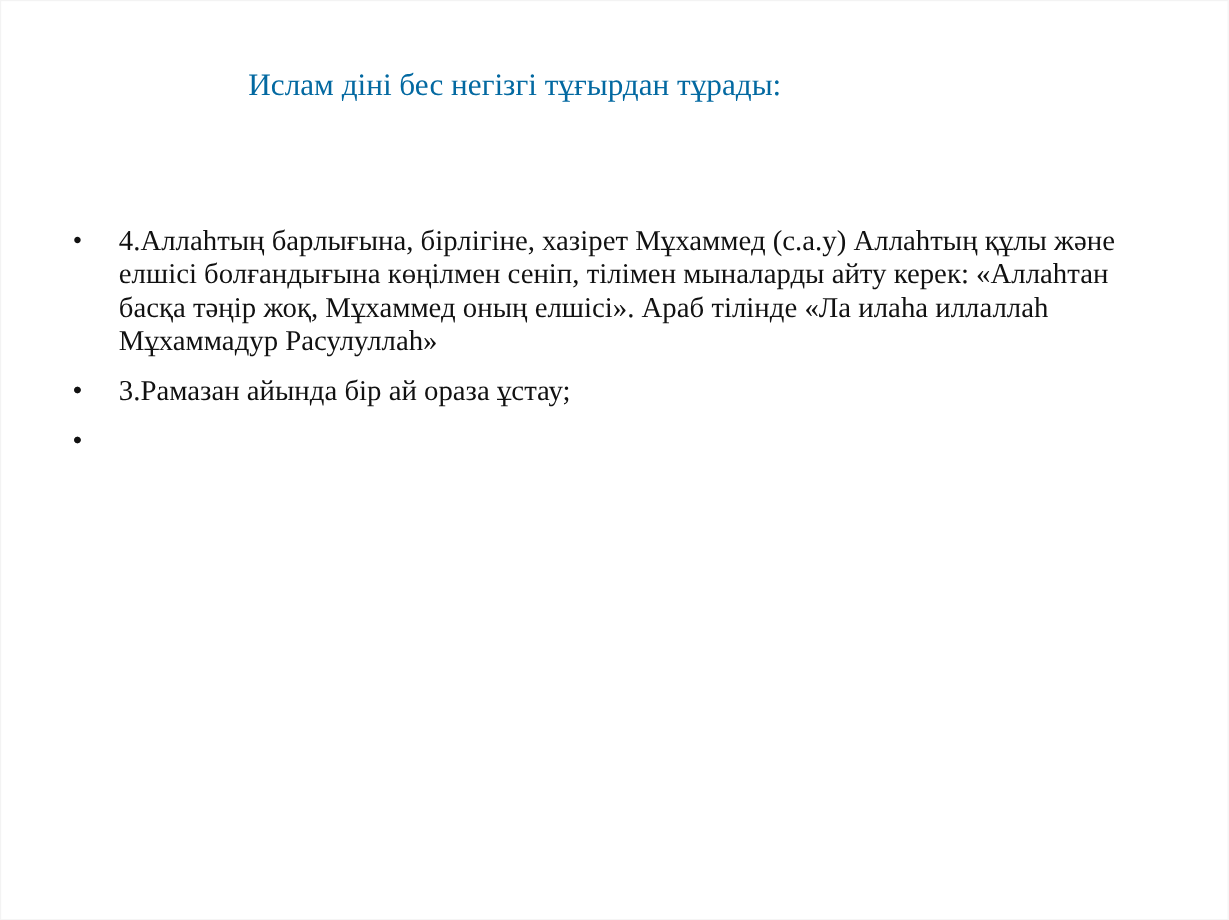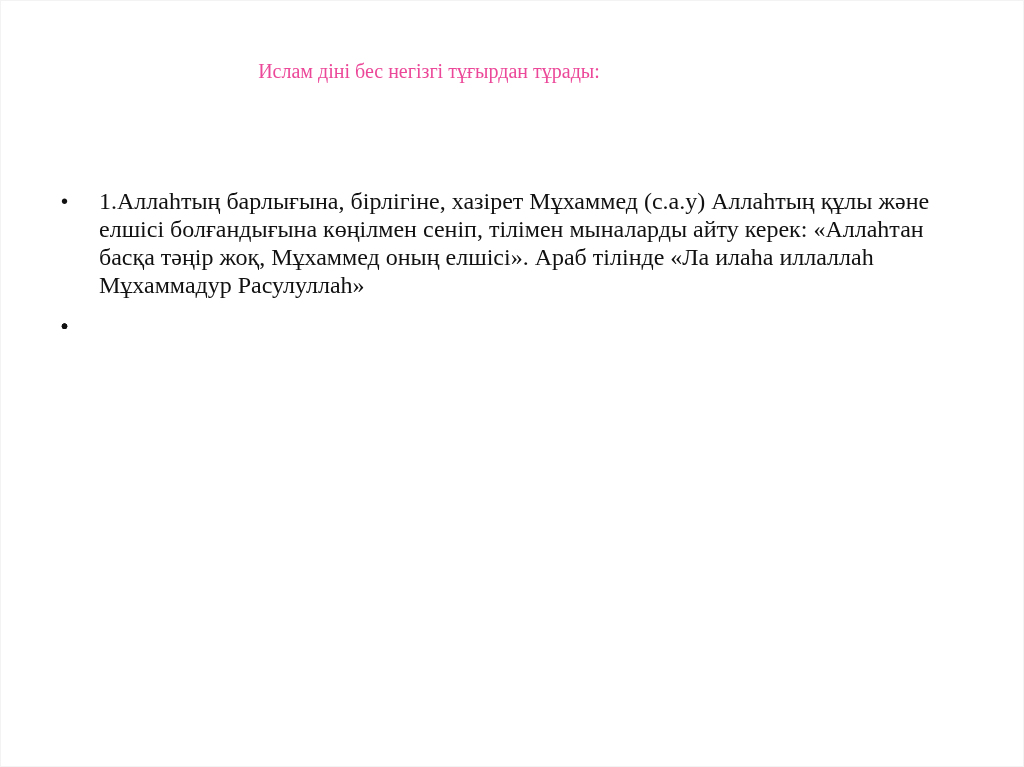--- a/index.html
+++ b/index.html
@@ -22,23 +22,23 @@
       height: 765px;
       border: 1px solid #f3f3f3;
       background: #ffffff;
     }
     .title {
       position: absolute;
       left: 0;
       width: 856px;
       top: 54px;
       text-align: center;
-      font-size: 20px;
+      font-size: 26px;
       line-height: 32px;
-      color: #ec4899;
+      color: #0369a1;
     }
     .content {
       position: absolute;
       left: 60px;
       top: 186px;
       width: 920px;
       margin: 0;
       padding: 0;
       list-style: none;
     }
@@ -62,27 +62,28 @@
   </style>
 </head>
 <body>
 
 <div class="slide">
   <div class="title">Ислам діні бес негізгі тұғырдан тұрады:</div>
 
   <ul class="content">
     <li>
       <span class="bullet">•</span>
-      <span>1.Аллаһтың барлығына, бірлігіне, хазірет Мұхаммед (с.а.у) Аллаһтың құлы және елшісі болғандығына көңілмен сеніп, тілімен мыналарды айту керек: «Аллаһтан басқа тәңір жоқ, Мұхаммед оның елшісі». Араб тілінде «Ла илаһа иллаллаһ Мұхаммадур Расулуллаһ»</span>
+      <span>4.Аллаһтың барлығына, бірлігіне, хазірет Мұхаммед (с.а.у) Аллаһтың құлы және елшісі болғандығына көңілмен сеніп, тілімен мыналарды айту керек: «Аллаһтан басқа тәңір жоқ, Мұхаммед оның елшісі». Араб тілінде «Ла илаһа иллаллаһ Мұхаммадур Расулуллаһ»</span>
     </li>
     <li>
       <span class="bullet">•</span>
     </li>
     <li>
       <span class="bullet">•</span>
+      <span>3.Рамазан айында бір ай ораза ұстау;</span>
     </li>
     <li>
       <span class="bullet">•</span>
     </li>
     <li>
       <span class="bullet">•</span>
     </li>
   </ul>
 </div>
 

